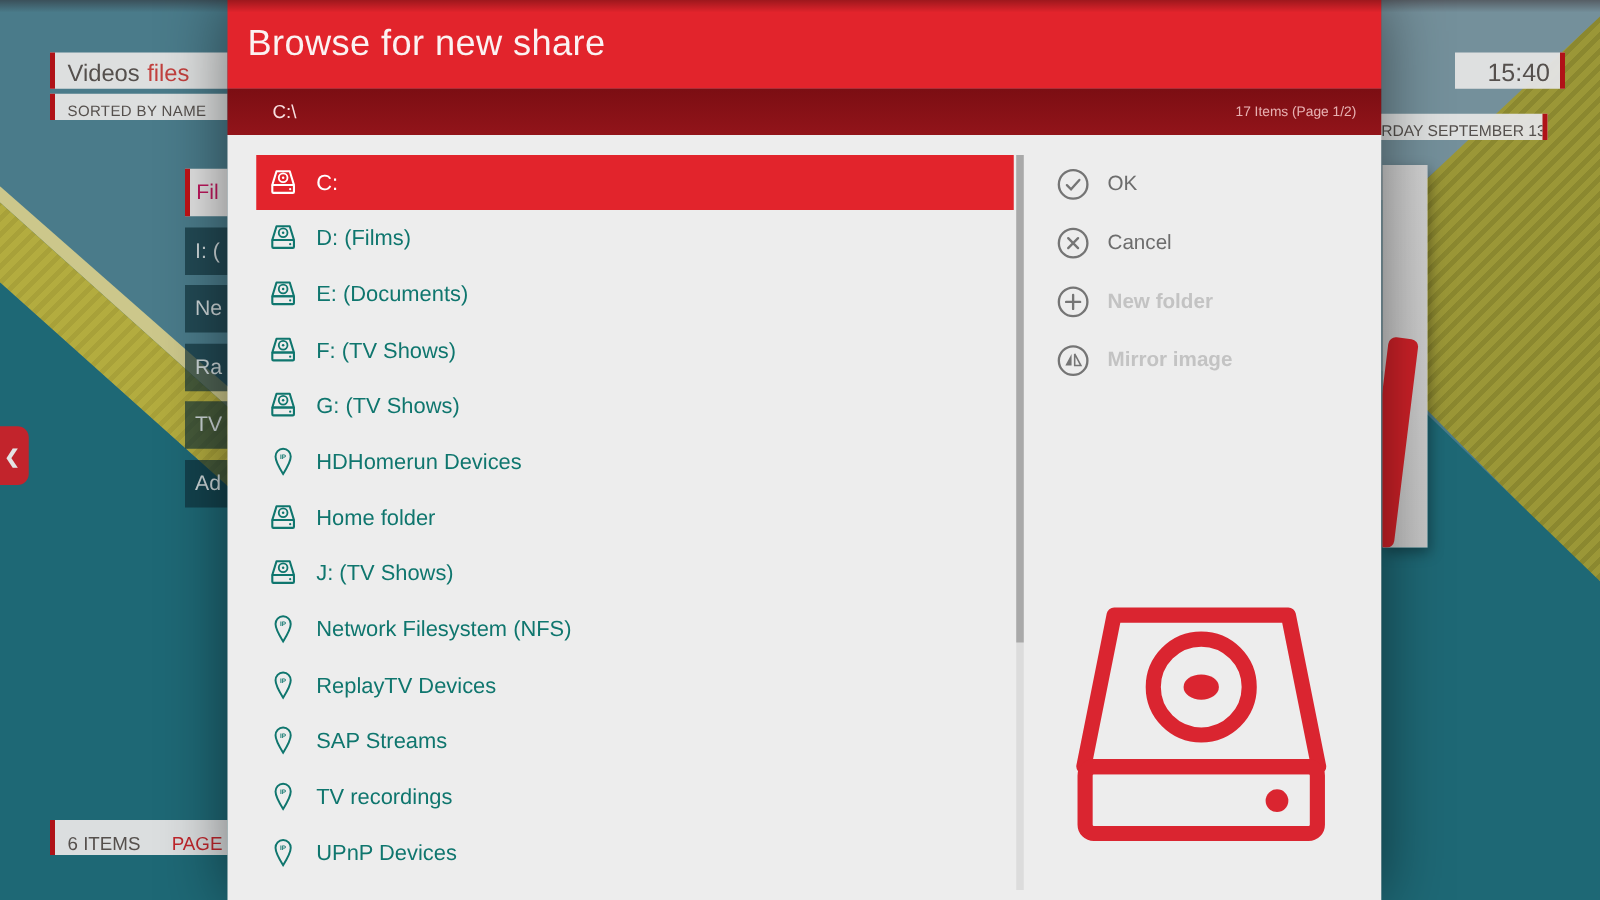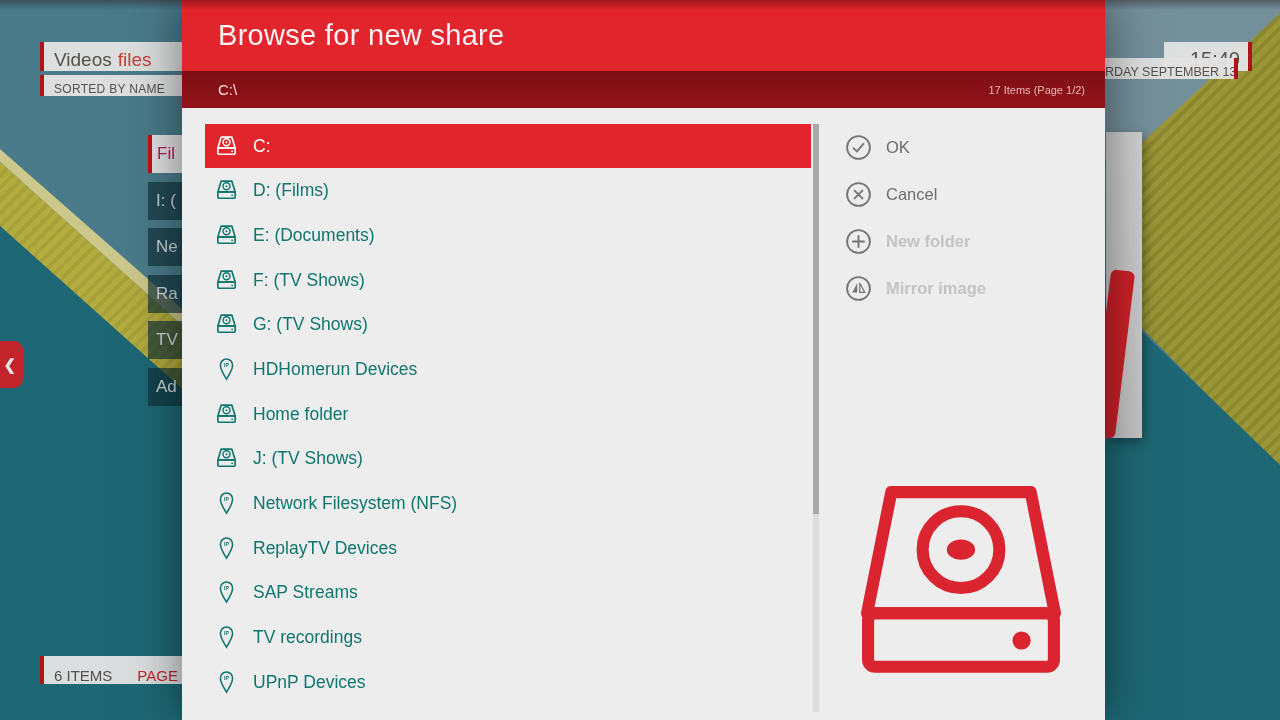--- a/index.html
+++ b/index.html
@@ -22,21 +22,21 @@
   
   .bar{position:absolute;display:flex;align-items:flex-end;background:rgba(227,227,227,.96);
        color:#55504d;white-space:nowrap;overflow:hidden;z-index:2;}
   .bar .accent{color:#c2403e;}
   .videos-bar{left:40px;top:42px;width:142px;height:29px;border-left:4px solid #b01217;
               padding-left:10px;font-size:19px;gap:6px;}
   .sort-bar{left:40px;top:75px;width:142px;height:21px;border-left:4px solid #b01217;
             padding-left:10px;font-size:12px;letter-spacing:.3px;}
   .clock-bar{left:1164px;top:42px;width:88px;height:29px;border-right:4px solid #b01217;
              justify-content:flex-end;padding-right:8px;font-size:20px;}
-  .date-bar{left:1103px;top:58px;width:135px;height:21px;border-right:4px solid #b01217;
+  .date-bar{left:1103px;top:91px;width:135px;height:21px;border-right:4px solid #b01217;
             padding-left:2px;font-size:12.5px;}
   .footer-bar{left:40px;top:656px;width:142px;height:28px;border-left:4px solid #b01217;
               padding-left:10px;font-size:15px;gap:25px;}
   .footer-bar .page{color:#c0262c;}
 
   
   #bg-menu{position:absolute;left:148px;top:135px;width:34px;z-index:2;}
   .bg-menu-item{height:38px;margin-bottom:8.5px;background:rgba(13,47,56,.66);color:#cdd6d8;
                 font-size:17px;line-height:38px;padding-left:8px;overflow:hidden;white-space:nowrap;}
   .bg-menu-item:first-child{background:#e2e2e2;color:#be185d;border-left:4px solid #c01217;padding-left:5px;}
@@ -45,21 +45,21 @@
             display:flex;align-items:center;justify-content:flex-end;padding-right:7px;z-index:2;
             color:#e4e4e4;font-size:15px;font-weight:bold;}
 
   .poster-card{left:1106px;top:132px;width:36px;height:306px;overflow:hidden;z-index:2;
                background:linear-gradient(#d0d0d0,#c5c5c5);box-shadow:2px 4px 10px rgba(0,0,0,.35);}
   .poster-red{position:absolute;left:-5px;top:138px;width:24px;height:168px;background:#ce2128;
               border-radius:6px;transform:rotate(7deg);}
 
   
   .dialog{left:182px;top:0;width:923px;height:720px;z-index:3;box-shadow:0 0 50px rgba(0,0,0,.5);}
-  .dlg-header{height:71px;background:#e2242c;display:flex;align-items:center;padding-left:36px;}
+  .dlg-header{height:71px;background:#e2242c;display:flex;align-items:center;padding-left:16px;}
   .dlg-title{font-size:29px;font-weight:300;color:#fbf2f2;letter-spacing:.3px;}
   .dlg-subheader{height:37px;background:linear-gradient(#7c0e13,#92141a);display:flex;
                  align-items:center;justify-content:space-between;padding:0 20px 0 36px;}
   .dlg-path{font-size:15px;color:rgba(255,236,236,.95);}
   .dlg-count{font-size:11px;color:rgba(255,216,216,.8);margin-left:36px;}
   .dlg-body{position:relative;height:612px;background:#ededed;}
 
   #share-list{position:absolute;left:23px;top:16px;width:606px;}
   .row{height:44px;margin-bottom:.7px;display:flex;align-items:center;padding-left:8px;gap:13px;
        color:#0f766e;font-size:17.5px;}

